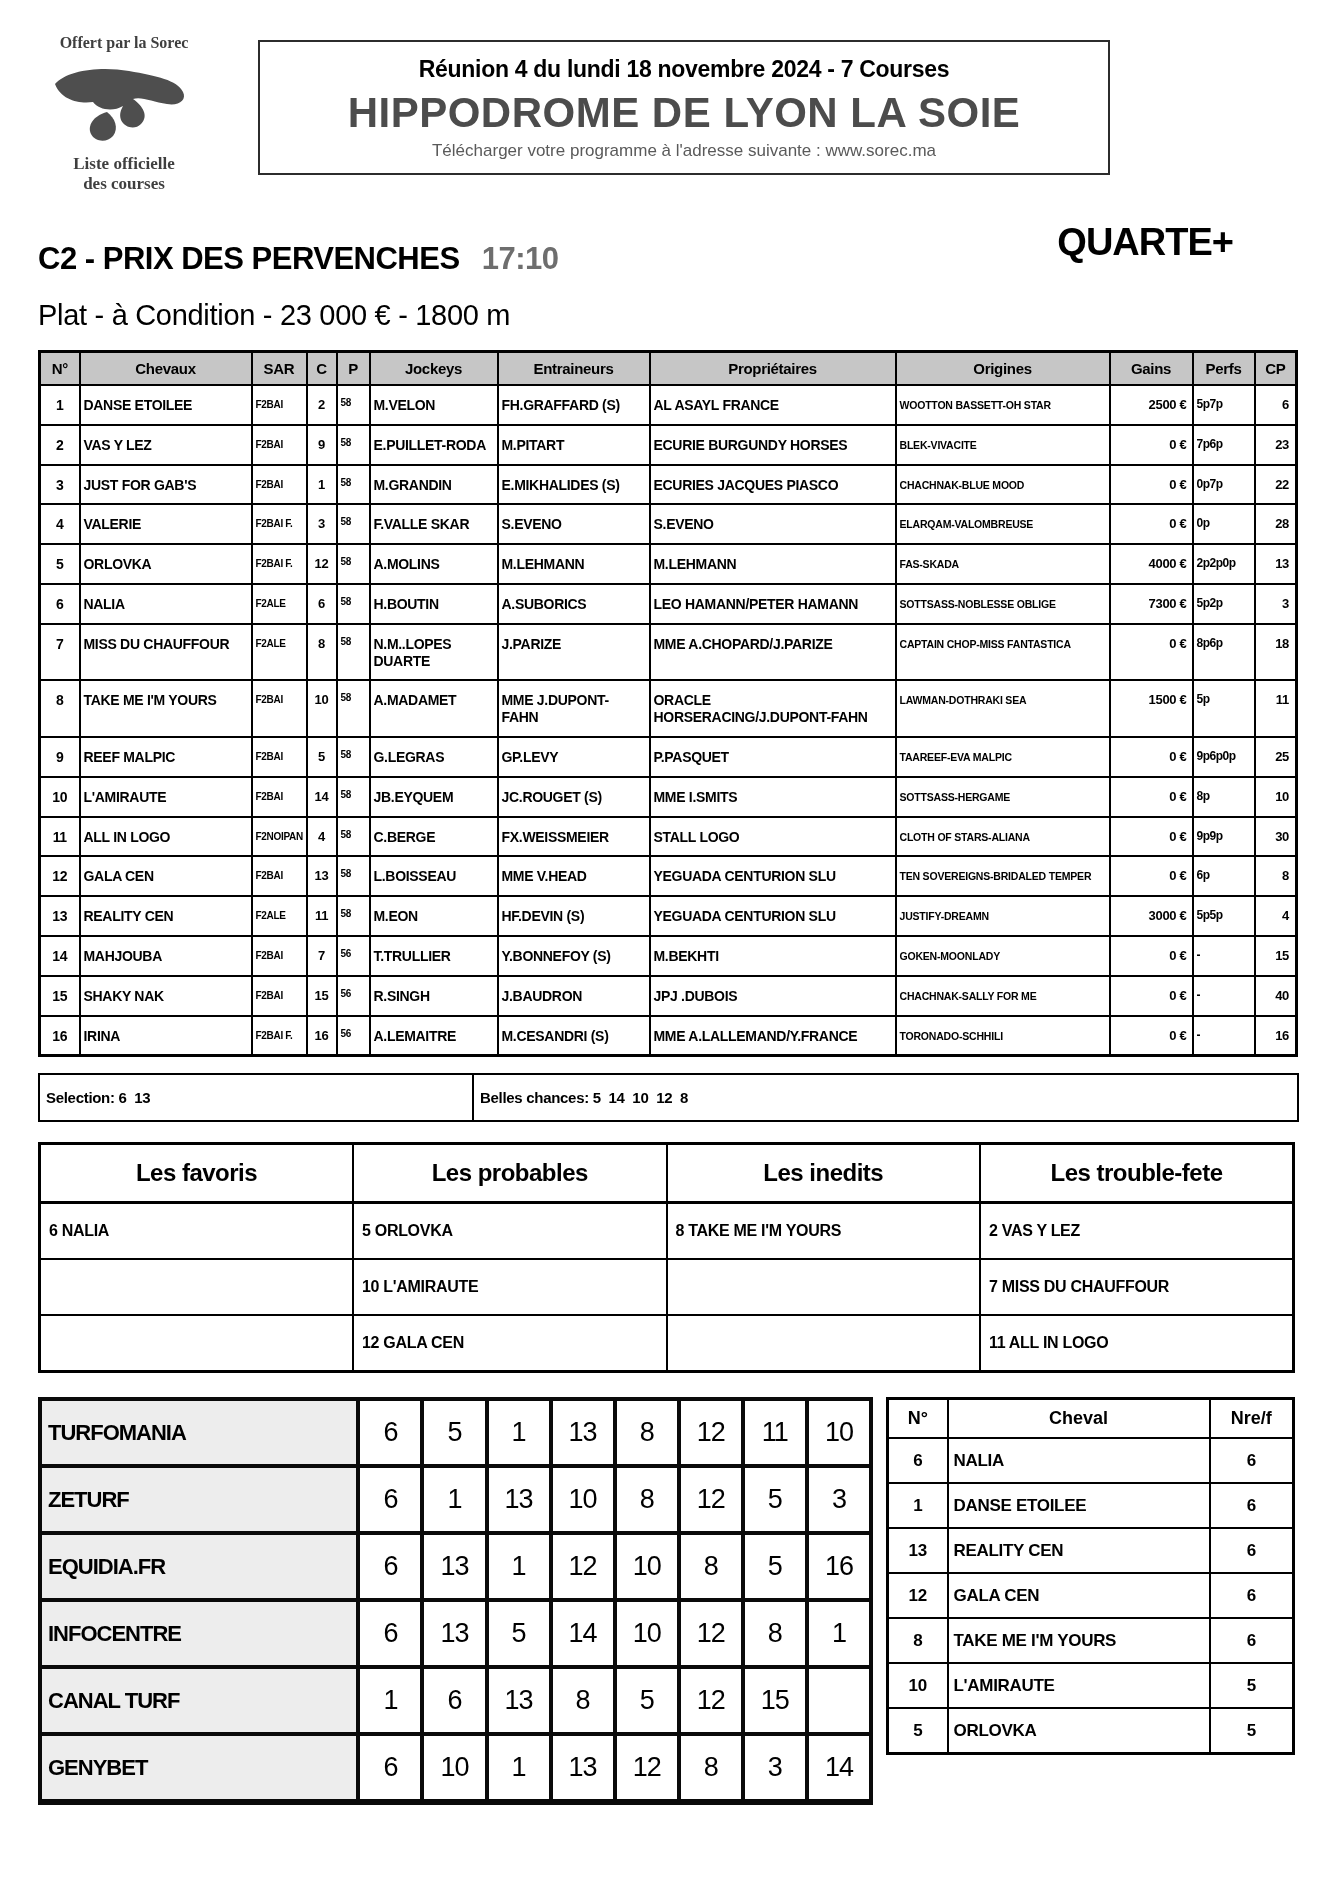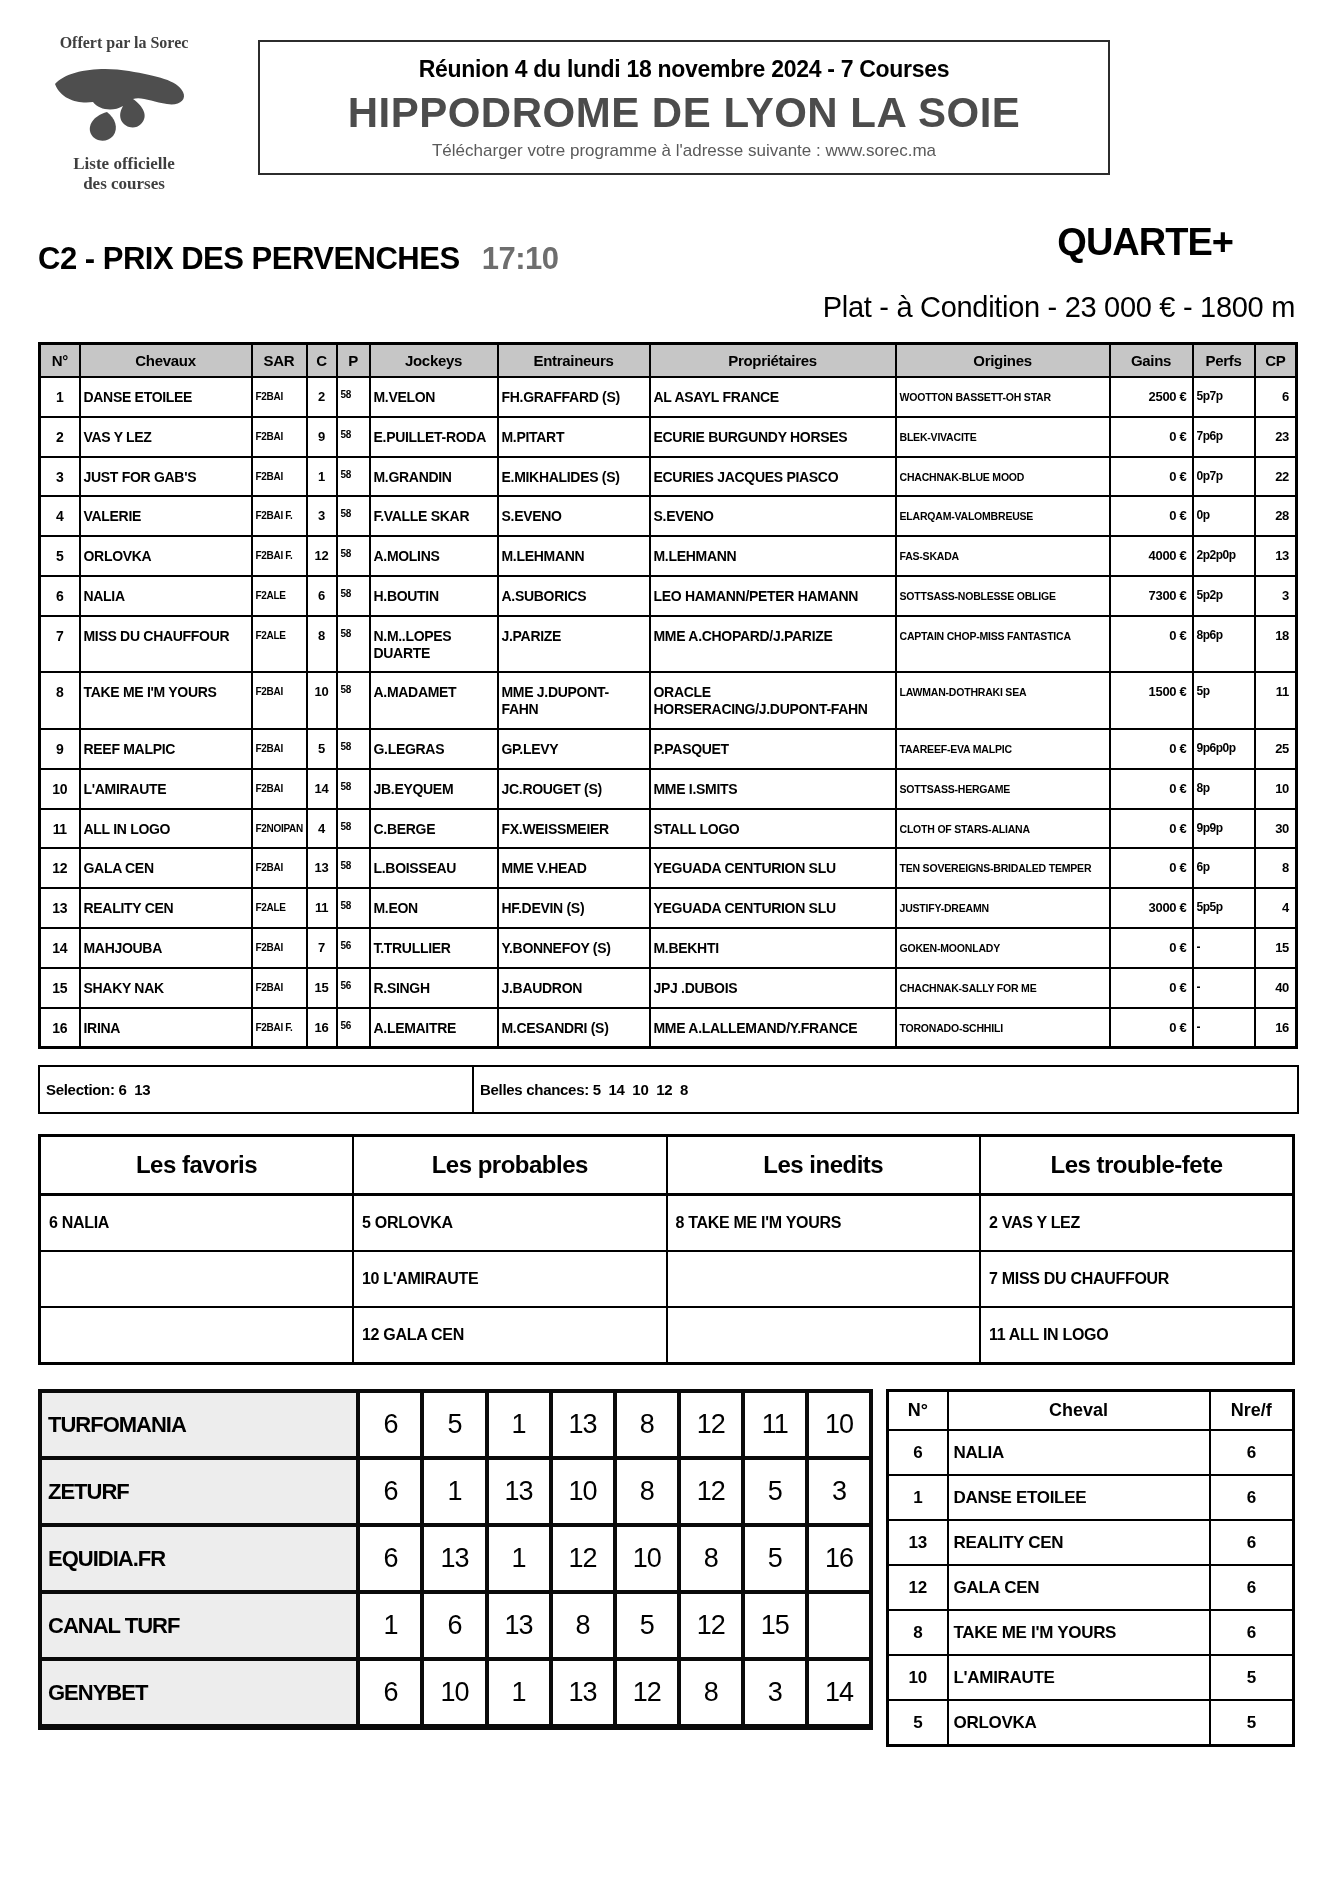--- a/index.html
+++ b/index.html
@@ -23,21 +23,21 @@
   }
   .hbox .l1{font-size:23px;font-weight:bold;letter-spacing:-0.3px;margin-top:4px;}
   .hbox .l2{font-size:42px;font-weight:bold;color:#4c4c4c;letter-spacing:0.5px;margin-top:6px;}
   .hbox .l3{font-size:17px;color:#5a5a5a;margin-top:4px;}
 
   
   .titlerow{display:flex;align-items:flex-start;margin-top:28px;}
   .titleleft{margin-top:20px;font-size:31px;font-weight:bold;letter-spacing:-0.5px;}
   .titleleft .time{color:#6e6e6e;margin-left:14px;}
   .quarte{margin-left:auto;font-size:38px;font-weight:bold;letter-spacing:-1px;margin-right:62px;}
-  .conds{font-size:29px;margin-top:14px;letter-spacing:-0.3px;text-align:right;}
+  .conds{font-size:29px;margin-top:22px;letter-spacing:-0.3px;}
 
   
   table{border-collapse:collapse;}
   .runners{table-layout:fixed;width:1257px;margin-top:18px;border:3px solid #000;}
   .runners th,.runners td{border:2px solid #000;vertical-align:top;overflow:hidden;}
   .runners th{
     background:#c6c6c6;font-size:15px;font-weight:bold;
     padding:7px 2px;text-align:center;letter-spacing:-0.3px;
   }
   .runners td{padding:11px 3px 10px;font-weight:bold;font-size:14px;letter-spacing:-0.3px;line-height:1.2;}
@@ -476,20 +476,31 @@
             <td class="num">6</td>
             <td class="num">13</td>
             <td class="num">1</td>
             <td class="num">12</td>
             <td class="num">10</td>
             <td class="num">8</td>
             <td class="num">5</td>
             <td class="num">16</td>
           </tr>
 
+          <tr>
+            <td class="src">INFOCENTRE</td>
+            <td class="num">6</td>
+            <td class="num">13</td>
+            <td class="num">5</td>
+            <td class="num">14</td>
+            <td class="num">10</td>
+            <td class="num">12</td>
+            <td class="num">8</td>
+            <td class="num">1</td>
+          </tr>
 
           <tr>
             <td class="src">CANAL TURF</td>
             <td class="num">1</td>
             <td class="num">6</td>
             <td class="num">13</td>
             <td class="num">8</td>
             <td class="num">5</td>
             <td class="num">12</td>
             <td class="num">15</td>

